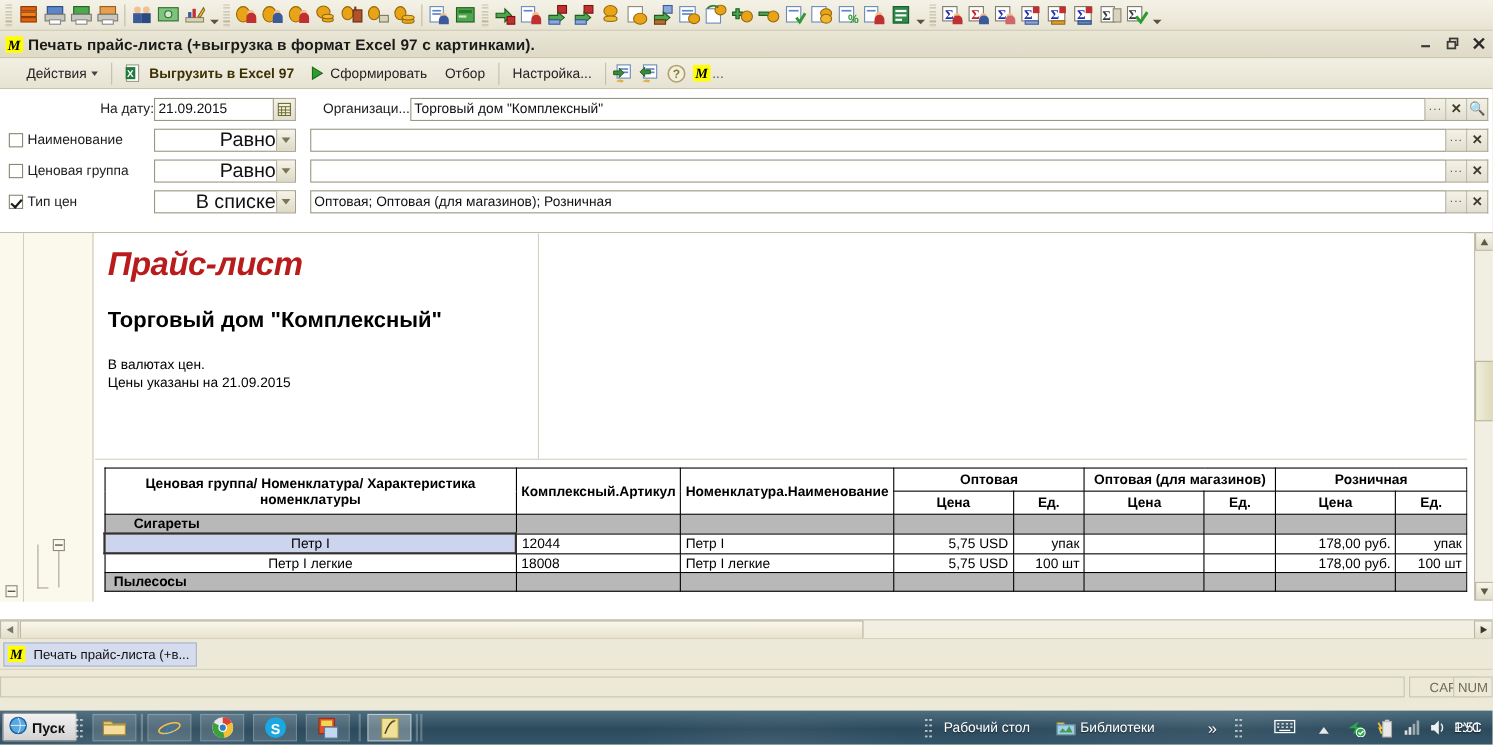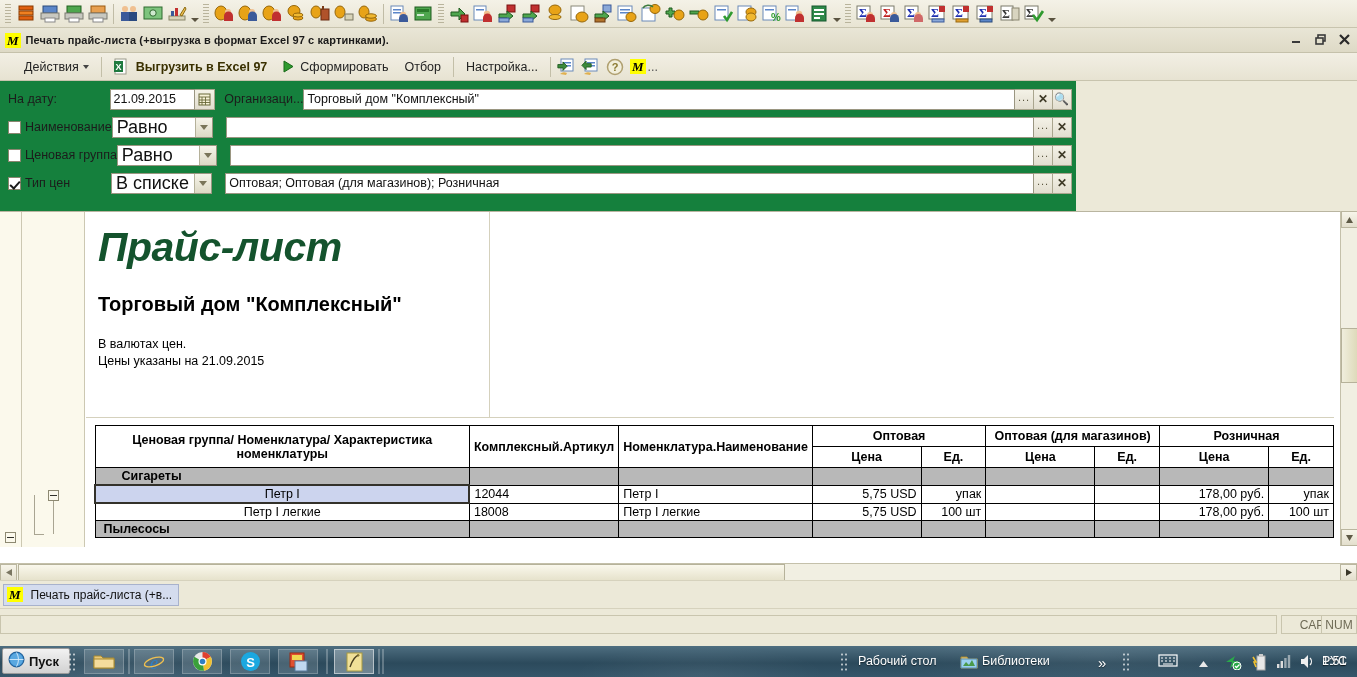--- a/index.html
+++ b/index.html
@@ -42,21 +42,21 @@
     background: linear-gradient(#e9e6d6, #dedac6);
     border-bottom: 1px solid #c5c1ab;
     display: flex; align-items: center; padding-left: 5px;
   }
   .m-badge {
     display: inline-block; background: #ffff00; color: #000;
     font-style: italic; font-weight: bold; font-size: 13px;
     font-family: "Liberation Serif", serif;
     padding: 0 2px; line-height: 15px; margin-right: 5px;
   }
-  .titlebar .ttl { font-size: 11px; font-weight: bold; color: #1a1a1a; letter-spacing: .1px;}
+  .titlebar .ttl { font-size: 14px; font-weight: bold; color: #1a1a1a; letter-spacing: .1px;}
   .wbtns { position: absolute; right: 4px; top: 3px; display: flex; gap: 7px; align-items: center;}
   .wbtn { width: 17px; height: 17px; display:flex;align-items:center;justify-content:center; color:#3a3a3a; }
 
   
   .menubar {
     position: absolute; left: 0; top: 53px; width: 1357px; height: 28px;
     background: linear-gradient(#f2efe4, #e7e3d2);
     border-bottom: 1px solid #c8c4ae;
     display: flex; align-items: center; padding-left: 16px; gap: 0;
   }
@@ -64,22 +64,22 @@
     height: 22px; display: flex; align-items: center; padding: 0 7px;
     font-size: 12.5px; color: #232323; white-space: nowrap;
     border: 1px solid transparent; border-radius: 2px;
   }
   .mitem.bold { font-weight: bold; color: #3a3000; }
   .mcaret { margin-left:4px; border-left:3.5px solid transparent; border-right:3.5px solid transparent; border-top:4px solid #444; }
   .msep { width:1px; height:20px; background:#c3bfa8; margin:0 4px; }
 
   
   .filters {
-    position: absolute; left: 0; top: 81px; width: 1076px; height: 130px;
-    background: #15803d; padding: 4px 4px 0 8px;
+    position: absolute; left: 0; top: 81px; width: 1357px; height: 130px;
+    background: #ffffff; padding: 4px 4px 0 8px; text-align: right;
   }
   .frow { display: flex; align-items: center; height: 28px; }
   .flabel { font-size: 12.5px; color: #1c1c1c; white-space: nowrap; }
   .chk {
     width: 13px; height: 13px; border: 1px solid #8a8670; background: #fff;
     margin-right: 4px; flex: 0 0 auto; position: relative;
   }
   .chk.on::after {
     content: ""; position: absolute; left: 3px; top: 1px; width: 4px; height: 8px;
     border: solid #1a1a1a; border-width: 0 2px 2px 0; transform: rotate(42deg);
@@ -133,22 +133,22 @@
   }
   .grp-box::after { content: ""; width: 7px; height: 1px; background: #30302a; }
   .grp-line { position: absolute; background: #a9a592; }
 
   .sheet {
     position: absolute; left: 86px; top: 0; width: 1248px; height: 335px;
     background: #fff; overflow: hidden;
   }
   .doc-title {
     font-family: "Liberation Sans", sans-serif;
-    font-weight: bold; font-style: italic; font-size: 41px;
-    color: #14532d; padding: 12px 0 0 12px; letter-spacing: -0.5px;
+    font-weight: bold; font-style: italic; font-size: 30px;
+    color: #b91c1c; padding: 12px 0 0 12px; letter-spacing: -0.5px;
   }
   .doc-org { font-size: 20px; font-weight: bold; color: #000; padding: 22px 0 0 12px; }
   .doc-note { font-size: 12.5px; color: #000; padding: 20px 0 0 12px; line-height: 17px; }
   .doc-sep-v { position: absolute; left: 403px; top: 0; width: 1px; height: 205px; background: #d5d1bd; }
   .doc-sep-h { position: absolute; left: 0; top: 205px; width: 1248px; height: 1px; background: #d5d1bd; }
 
   
   table.pl { border-collapse: collapse; position: absolute; left: 8px; top: 213px; }
   table.pl th, table.pl td {
     border: 1px solid #000; font-size: 12.5px; color: #000;

